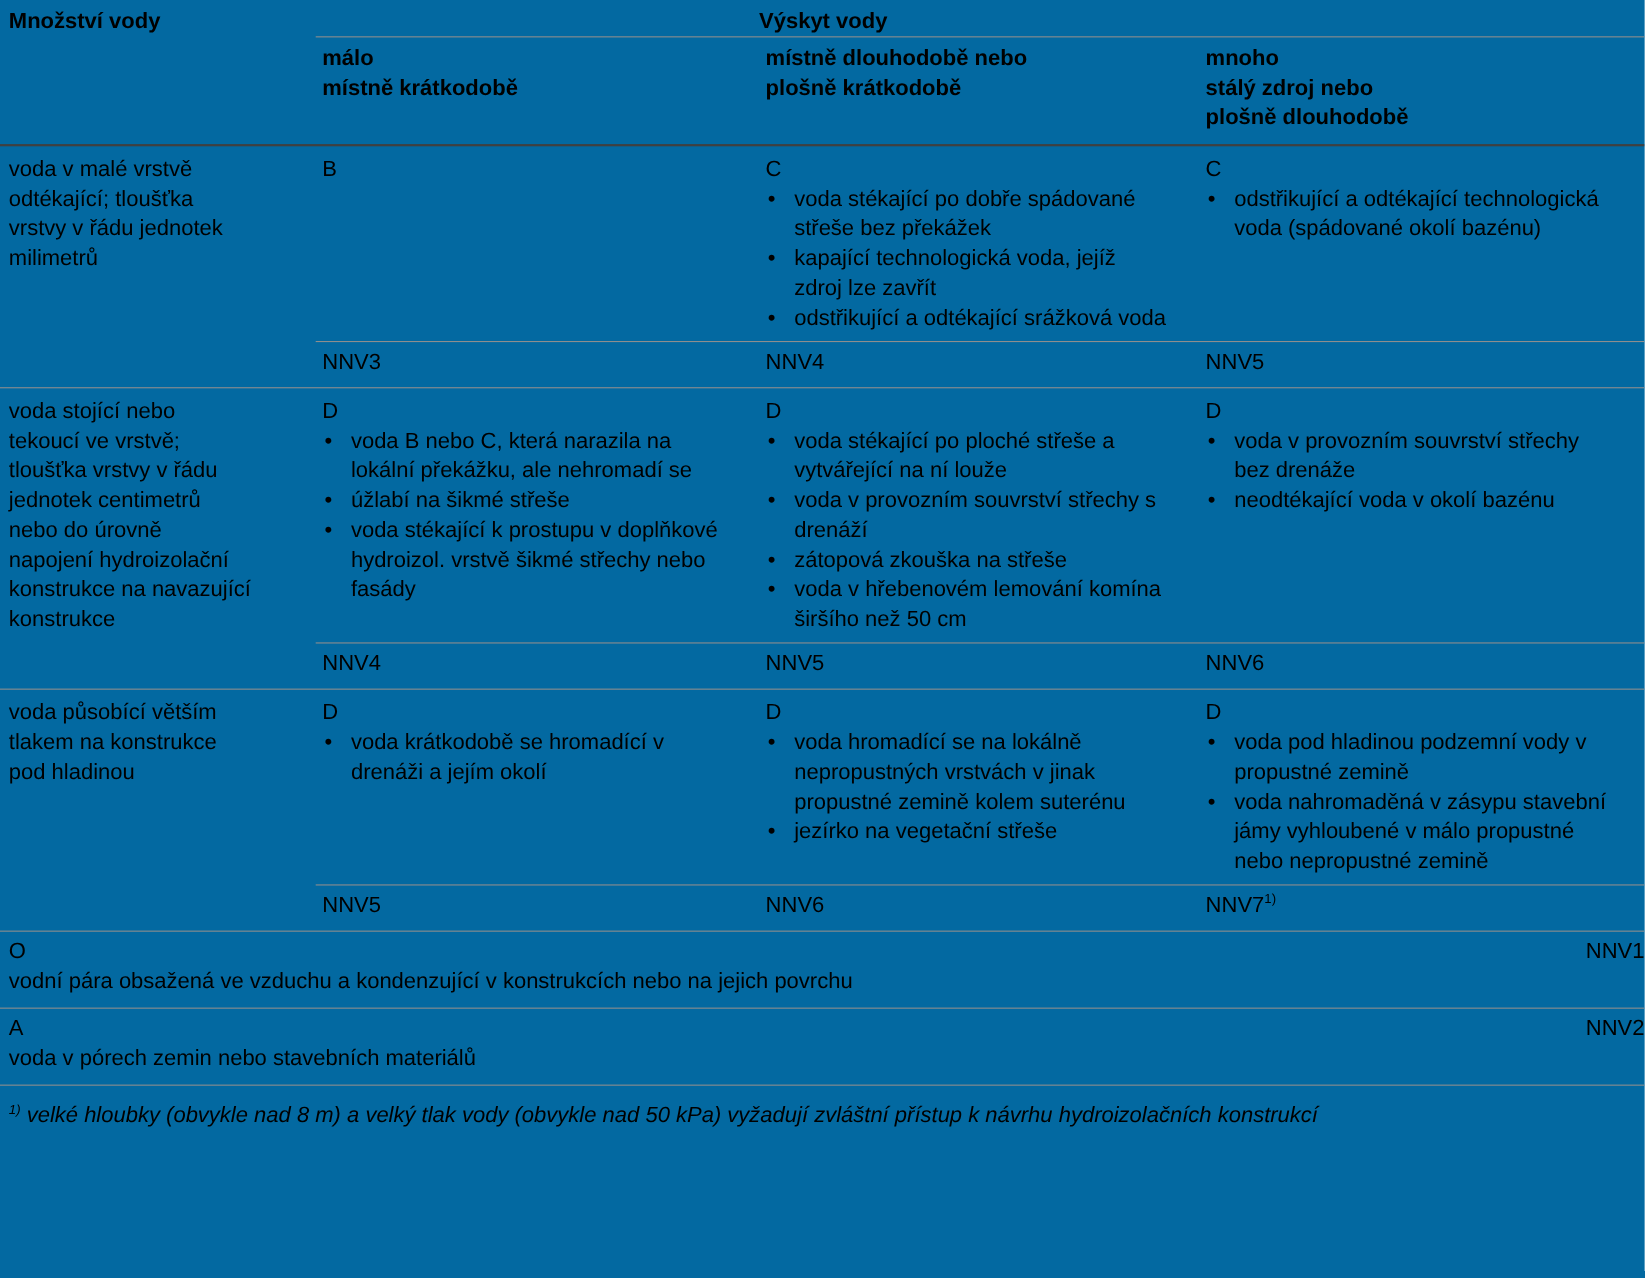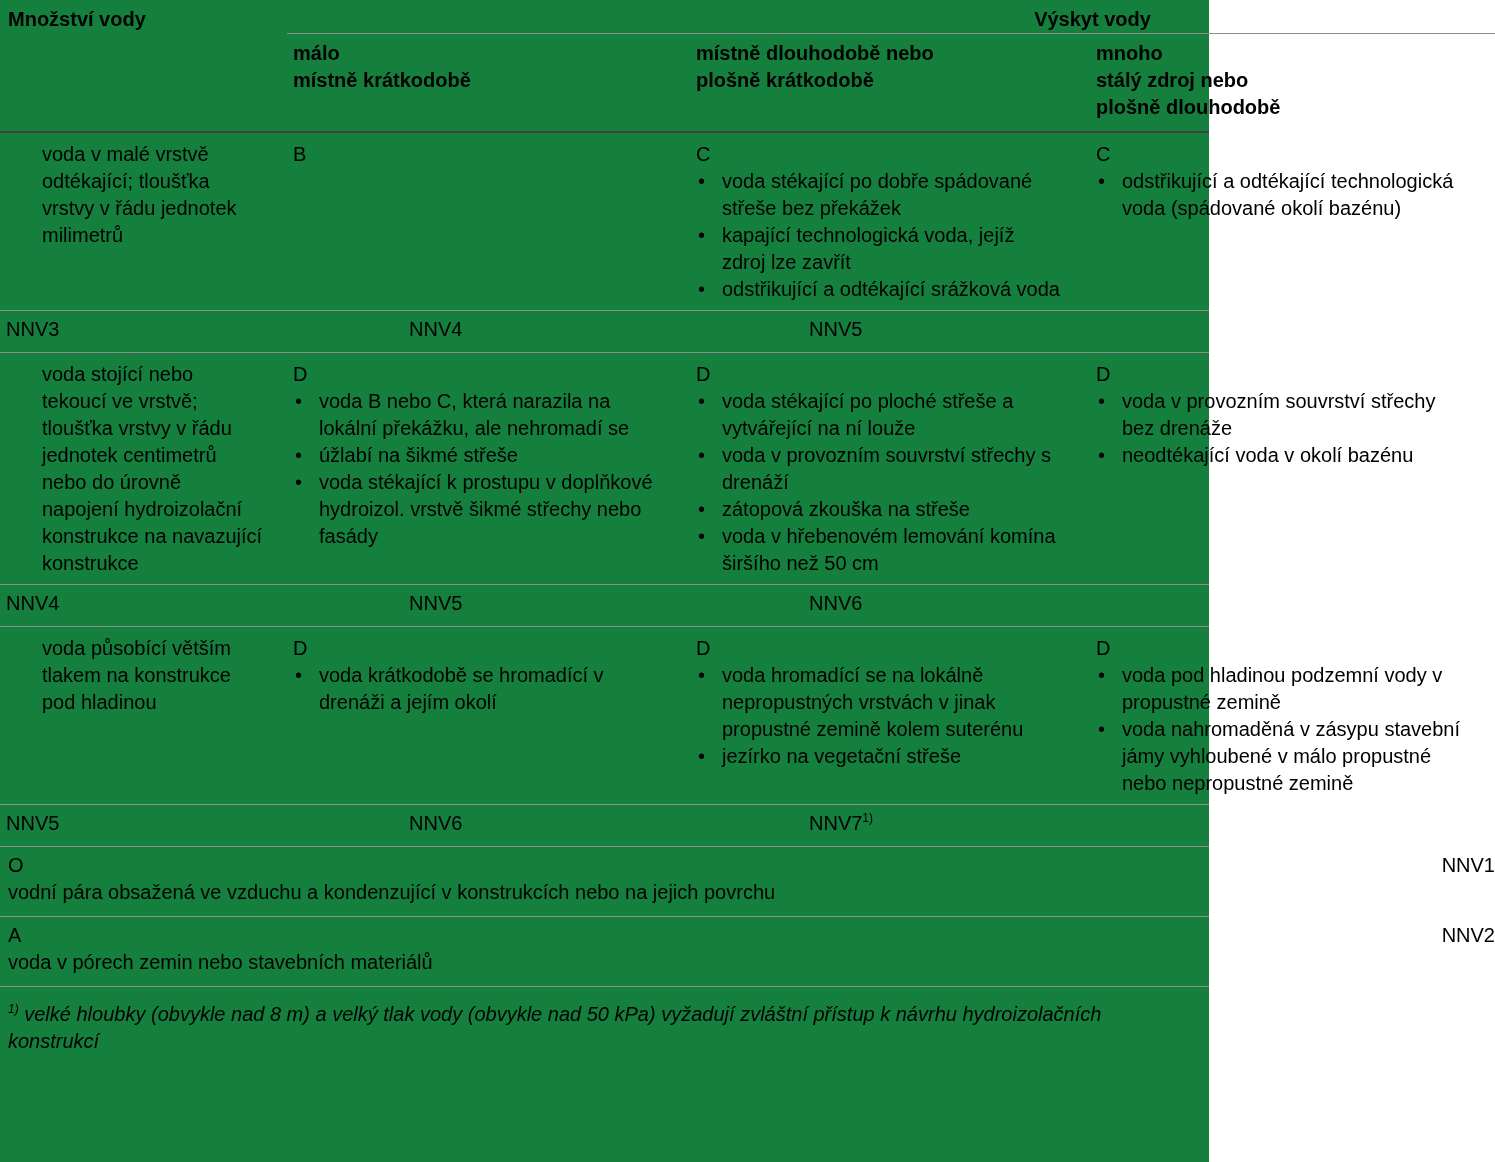--- a/index.html
+++ b/index.html
@@ -1,40 +1,40 @@
 <!DOCTYPE html>
 <html lang="cs"><head>
 <meta charset="utf-8">
 <style>
   html,body { margin:0; padding:0; background:#ffffff; color:#000000;
               font-family:"Liberation Sans","DejaVu Sans",sans-serif; }
-  .page { width:1209px; min-height:1162px; box-sizing:border-box; background:#15803d;
+  .page { width:1495px; min-height:1162px; box-sizing:border-box; background:#0369a1;
           font-size:20px; line-height:27px; }
 
   
   .hdr-top { display:grid; grid-template-columns:287px 1208px; }
   .hdr-title { font-weight:bold; padding:6px 0 0 8px; }
-  .hdr-group { border-bottom:1px solid #8e8e8e; padding:6px 0 0 403px; font-weight:bold;text-align:center; }
+  .hdr-group { border-bottom:1px solid #8e8e8e; padding:6px 0 0 403px; font-weight:bold; }
   .hdr-sub { display:grid; grid-template-columns:287px 403px 400px 405px;
              border-bottom:2px solid #404040; padding:6px 0 10px 0; }
   .hdr-sub .sub { font-weight:bold; padding-left:6px; }
 
   
   .rowsec { position:relative; border-bottom:1px solid #8e8e8e; }
   .c1 { position:absolute; left:0; top:0; width:287px; box-sizing:border-box;
-        padding:8px 58px 0 8px;margin-left:34px; }
+        padding:8px 58px 0 8px; }
   .cells { margin-left:287px; display:grid; grid-template-columns:403px 400px 405px;
            padding-top:8px; }
   .cell { box-sizing:border-box; padding:0 28px 7px 6px; }
   .letter { }
   ul.blist { list-style:none; margin:0; padding:0; }
   ul.blist li { position:relative; padding-left:26px; }
   ul.blist li::before { content:"\2022"; position:absolute; left:2px; }
 
-  .nnvrow { border-top:1px solid #8e8e8e;
+  .nnvrow { margin-left:287px; border-top:1px solid #8e8e8e;
             display:grid; grid-template-columns:403px 400px 405px; padding:5px 0 9px 0; }
   .nnv { padding-left:6px; }
   sup.fn { font-size:12px; vertical-align:super; line-height:0; }
 
   
   .sprow { display:grid; grid-template-columns:1090px 405px;
            border-bottom:1px solid #8e8e8e; padding:5px 0 10px 0; }
   .sp-main { padding-left:8px; }
   .sp-nnv { padding-left:6px;text-align:right; }
 

